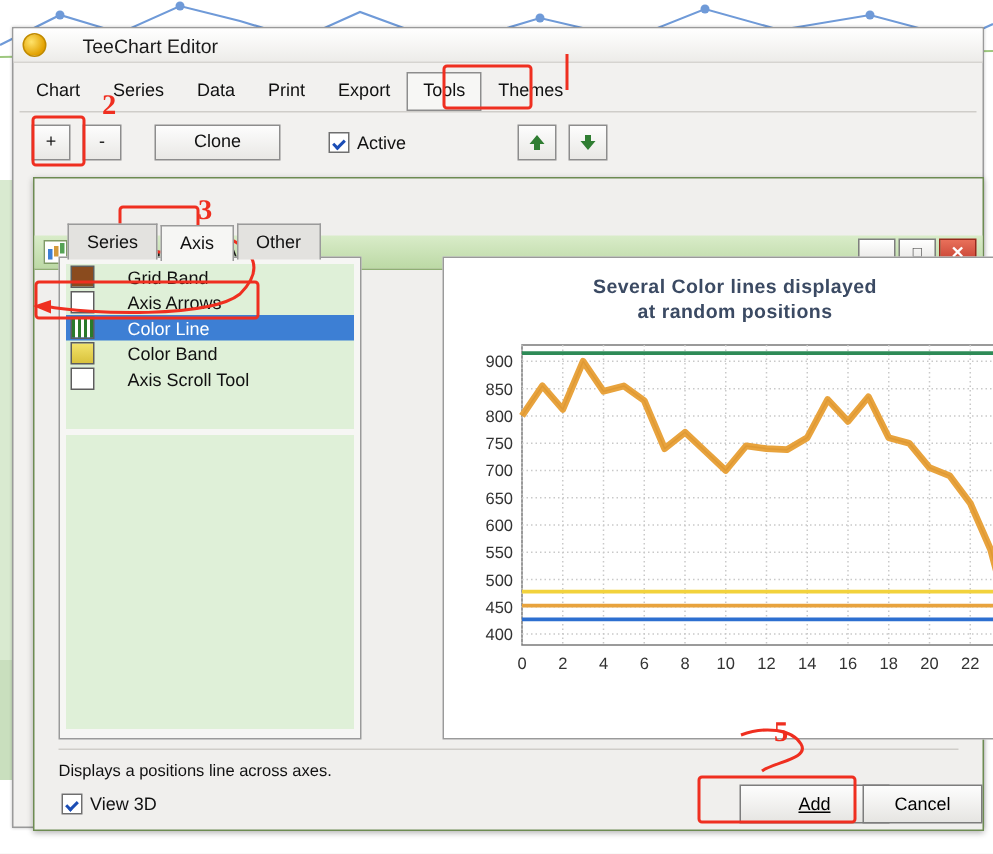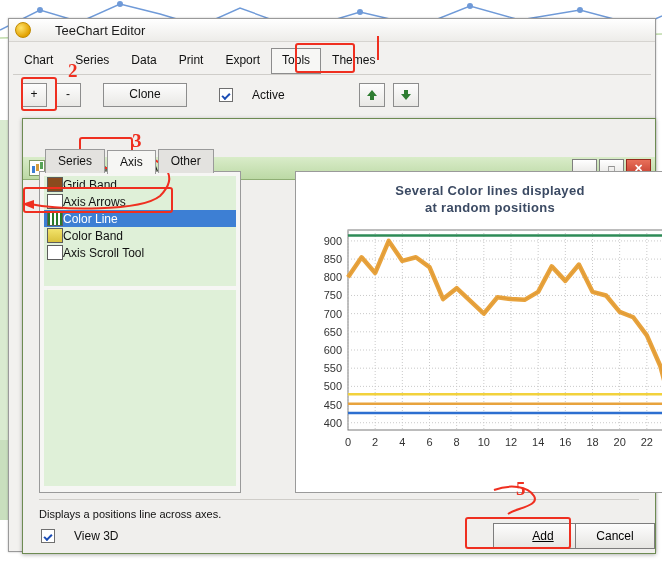--- a/index.html
+++ b/index.html
@@ -59,21 +59,21 @@
   }
   #toolrow{
     display:flex;align-items:center;gap:8px;padding:8px 10px 6px 12px;
   }
   .btn{
     border:1px solid #8d8d8d;background:linear-gradient(#fdfdfd,#e9e8e5);
     font-size:12px;color:#111;cursor:default;
   }
   .btn-sq{width:24px;height:22px;line-height:20px;text-align:center;}
   .btn-clone{width:82px;height:22px;line-height:20px;text-align:center;}
-  .chk{display:flex;align-items:center;gap:19px;font-size:12px;color:#111;}
+  .chk{display:flex;align-items:center;gap:5px;font-size:12px;color:#111;}
   .chkbox{
     width:12px;height:12px;border:1px solid #6f6f6f;background:#fff;
     position:relative;
   }
   .chkbox.checked::after{
     content:"";position:absolute;left:2px;top:4px;width:6px;height:3px;
     border-left:2px solid #1b4db5;border-bottom:2px solid #1b4db5;
     transform:rotate(-45deg);
   }
   .arrowbtn{
@@ -128,21 +128,21 @@
   .tab.active{background:#f6f6f4;position:relative;top:1px;}
   #tabs-panel{
     position:absolute;left:16px;top:30px;width:200px;height:320px;
     border:1px solid #9a9a9a;background:#f6f6f4;
   }
   #tools-list{
     position:absolute;left:4px;top:4px;width:192px;height:110px;
     background:#dff0d8;font-size:12px;
   }
   .tool-row{
-    display:flex;align-items:center;gap:0;height:15px;padding:1px 3px;
+    display:flex;align-items:center;gap:22px;height:15px;padding:1px 3px;
     color:#111;white-space:nowrap;
   }
   .tool-row.selected{background:#3d7fd4;color:#ffffff;}
   .tool-ico{width:14px;height:13px;border:1px solid #5d5d5d;background:#fff;display:block;}
   .ico-gridband{background:linear-gradient(#8a4b1e,#8a4b1e);}
   .ico-axisarrows{background:#ffffff;}
   .ico-colorline{background:repeating-linear-gradient(90deg,#2a7a2a 0 2px,#fff 2px 4px);}
   .ico-colorband{background:linear-gradient(#f2e36b,#d9c23c);}
   .ico-scroll{background:#ffffff;}
   #list-area-green{

